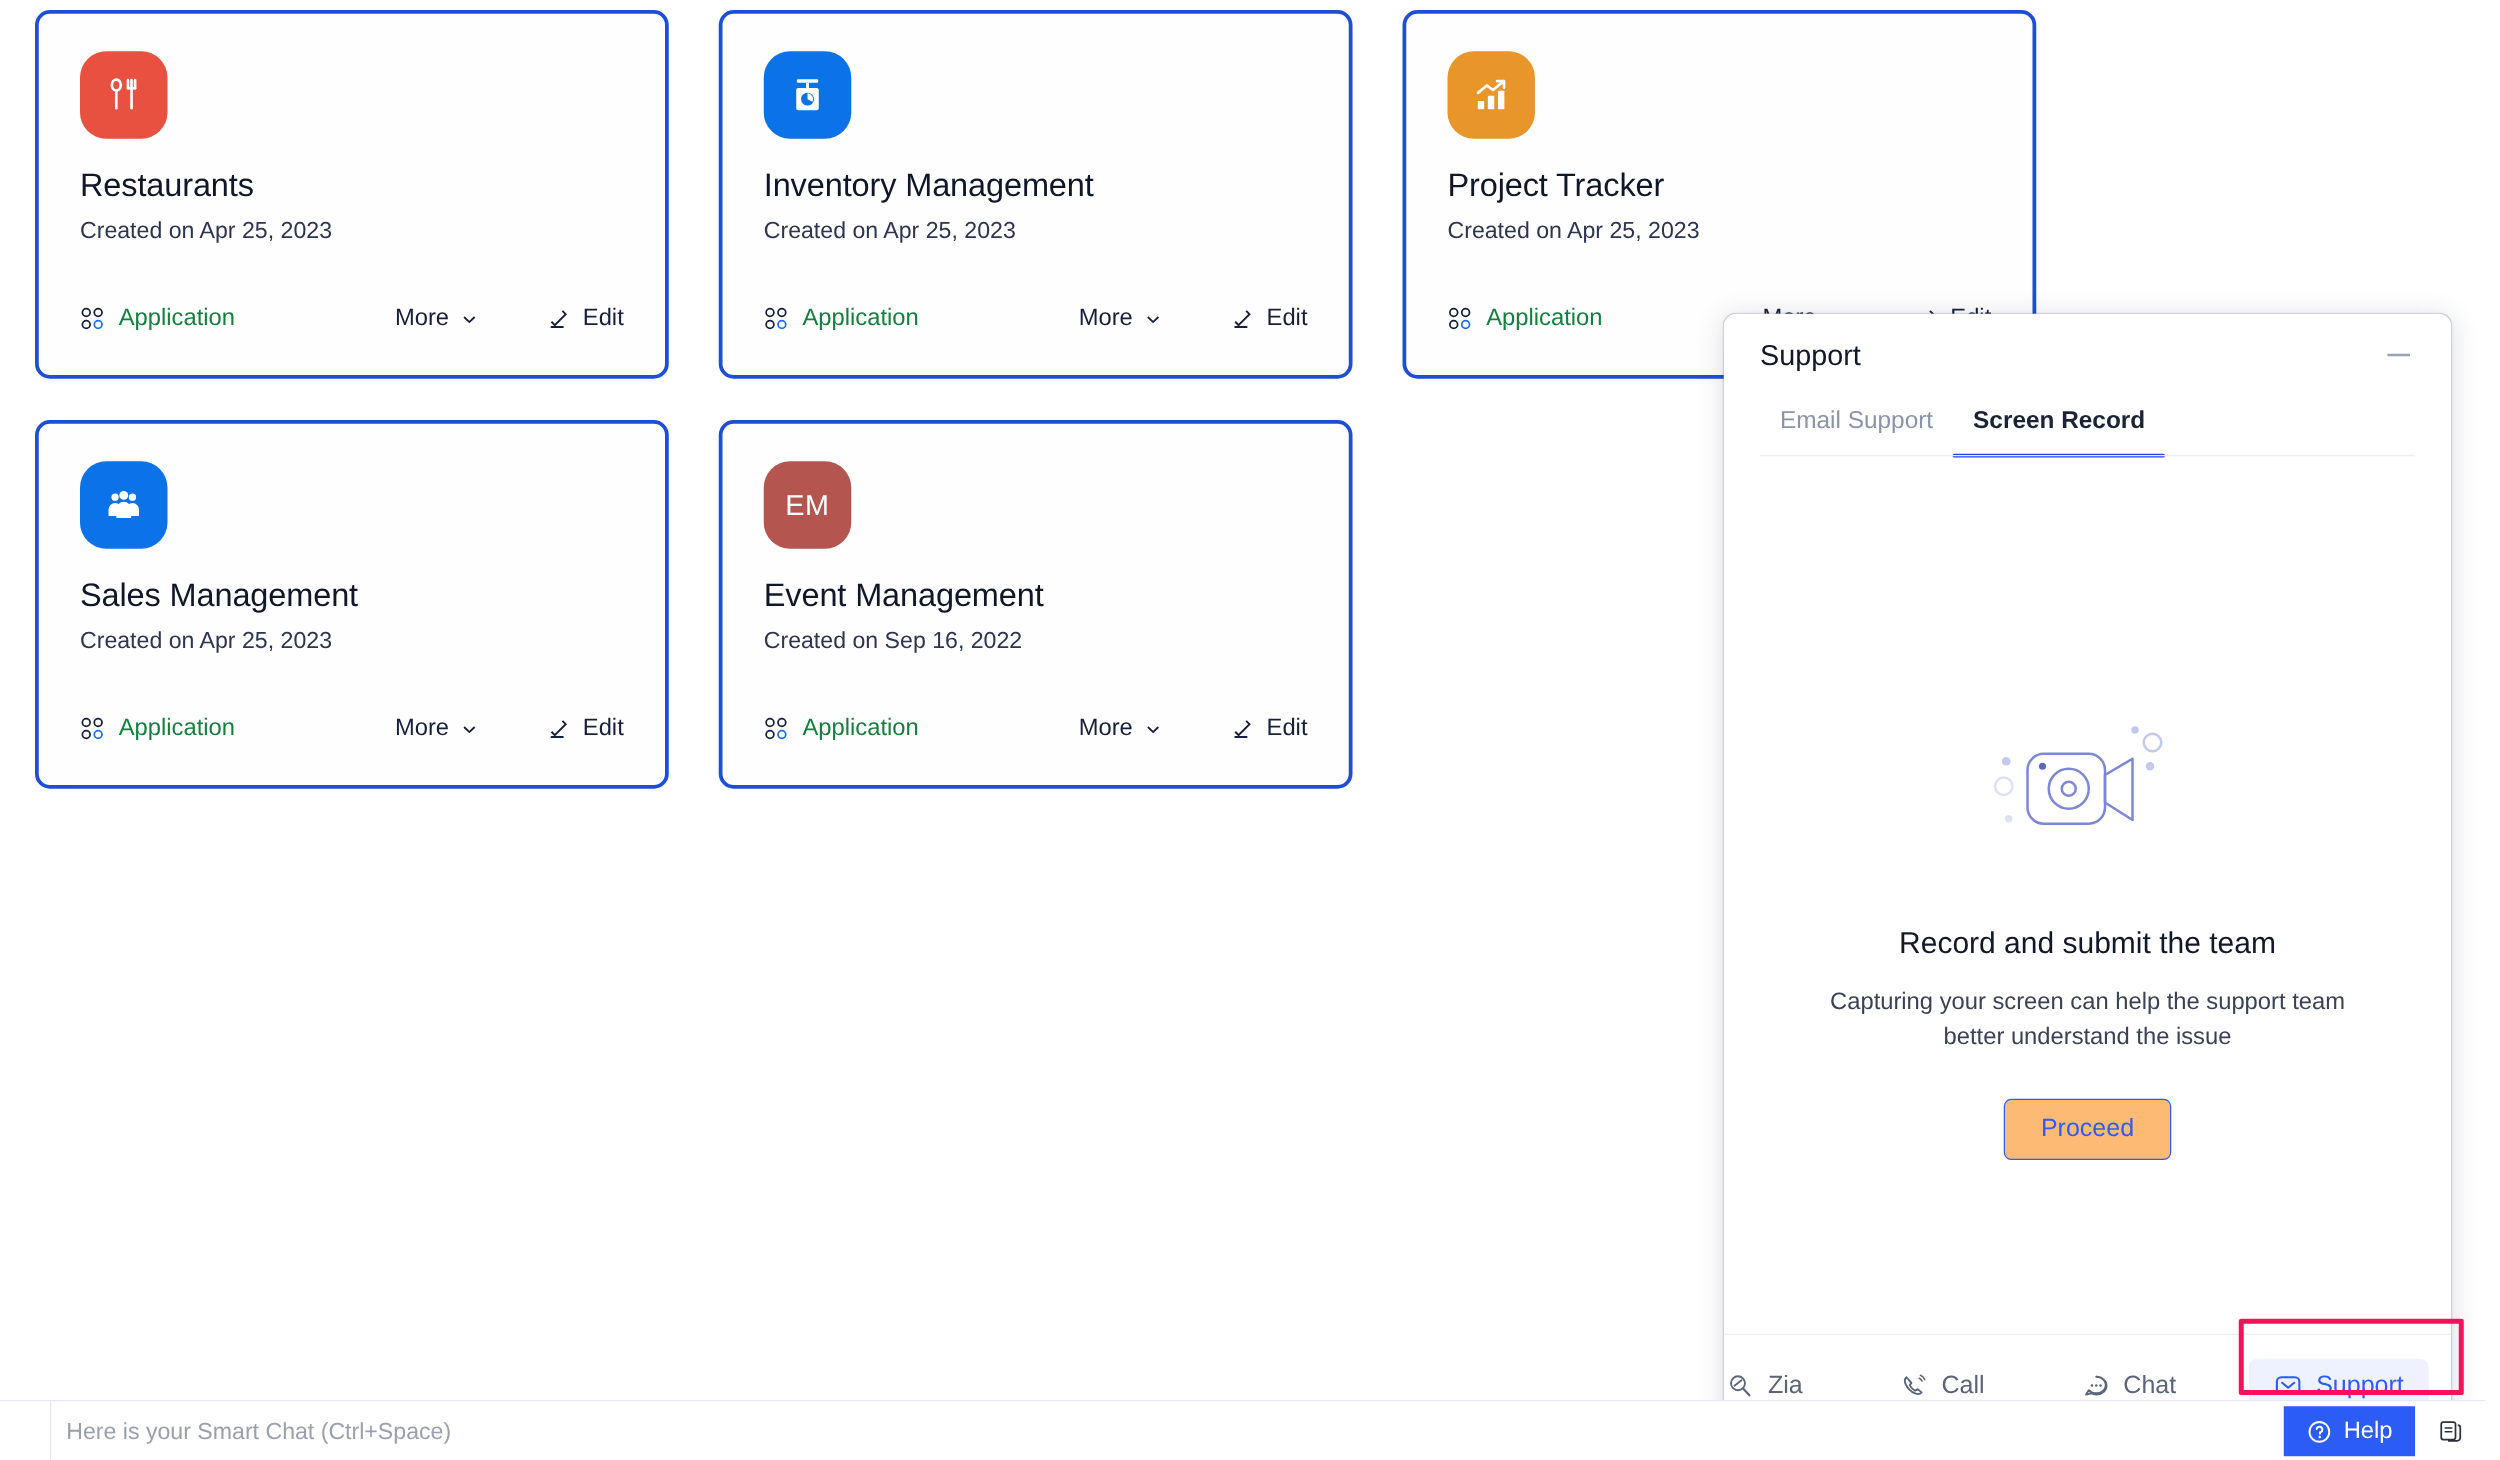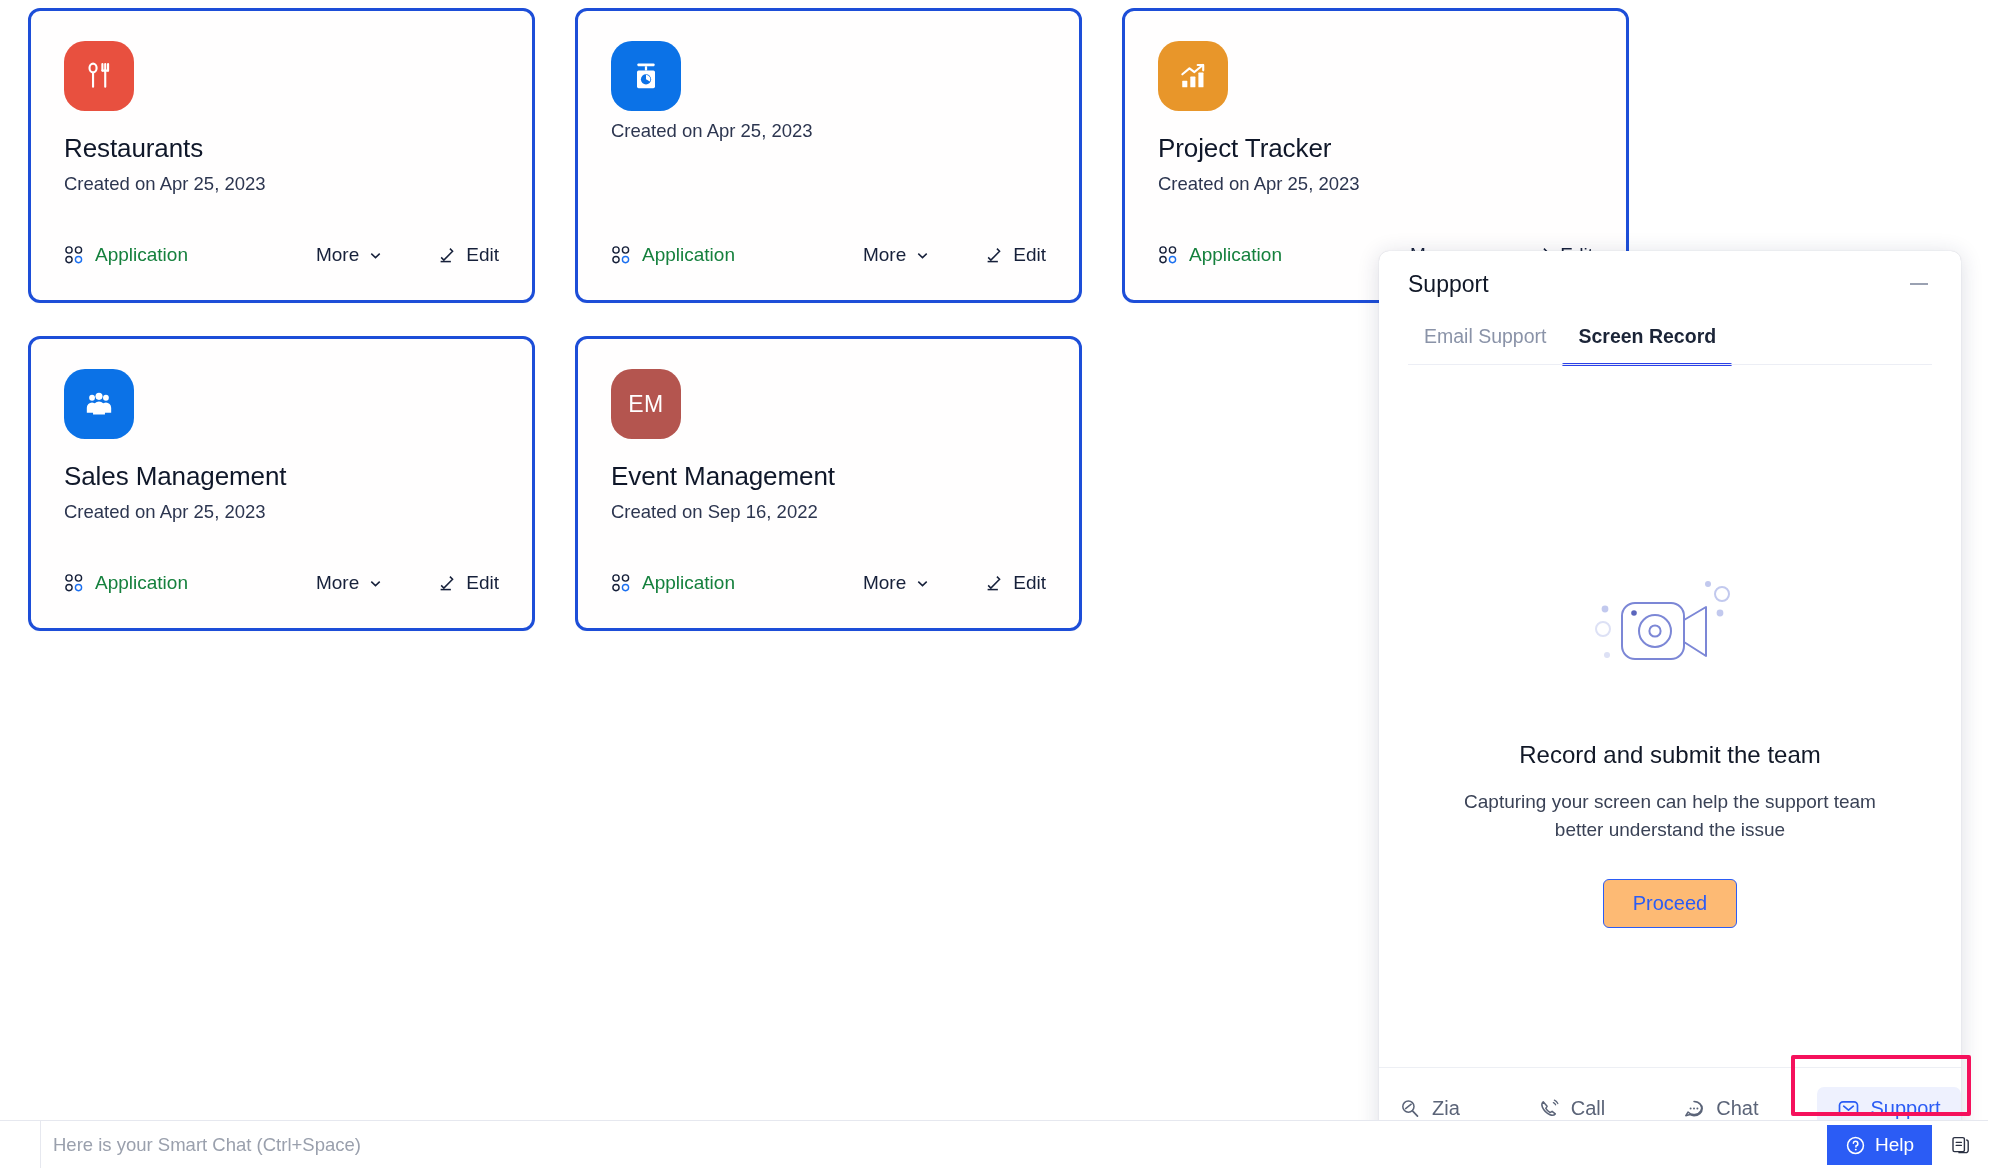--- a/index.html
+++ b/index.html
@@ -132,21 +132,21 @@
     border-radius: 6px;
     font-size: 20px;
     font-family: "Liberation Sans", sans-serif;
     padding: 12px 29px;
     cursor: pointer;
   }
   .sp-footer {
     flex: 0 0 auto;
     height: 82px;
     border-top: 1.5px solid #edeff4;
-    display: flex; align-items: center; 
+    display: flex; align-items: center; justify-content: flex-end;
     padding-right: 10px;
     gap: 0px;
     margin-top: 36px;
   }
   .sp-foot-item {
     display: flex; align-items: center; gap: 11px;
     font-size: 20px; color: #5b6478;
     padding: 10px 20px;
     border-radius: 7px;
     cursor: pointer;
@@ -257,20 +257,21 @@
       <div class="card">
         <div class="card-icon" style="background:#0b72e7">
           <svg width="36" height="36" viewBox="0 0 24 24">
             <rect x="6.3" y="3.6" width="11.4" height="1.9" rx="0.6" fill="#fff"></rect>
             <path d="M12 5.5 L12 8.3" stroke="#fff" stroke-width="1.5"></path>
             <rect x="6" y="8.3" width="12" height="11.8" rx="1.1" fill="#fff"></rect>
             <circle cx="12" cy="14.2" r="3.4" fill="#0b72e7"></circle>
             <path d="M12 14.2 L12 11.1 A3.1 3.1 0 0 1 14.6 15.6 Z" fill="#fff"></path>
           </svg>
         </div>
+        <div class="card-title">Inventory Management</div>
         <div class="card-sub">Created on Apr 25, 2023</div>
         <div class="card-footer">
           <div class="ftr-left">
             <svg width="20" height="20" viewBox="0 0 20 20">
               <circle cx="5" cy="5" r="3.1" fill="none" stroke="#16203a" stroke-width="1.4"></circle>
               <circle cx="14.5" cy="5" r="3.1" fill="none" stroke="#16203a" stroke-width="1.4"></circle>
               <circle cx="5" cy="14.6" r="3.1" fill="none" stroke="#16203a" stroke-width="1.4"></circle>
               <circle cx="14.5" cy="14.6" r="3.1" fill="none" stroke="#1a6ff0" stroke-width="1.4"></circle>
             </svg>
             <span class="ftr-label">Application</span>

